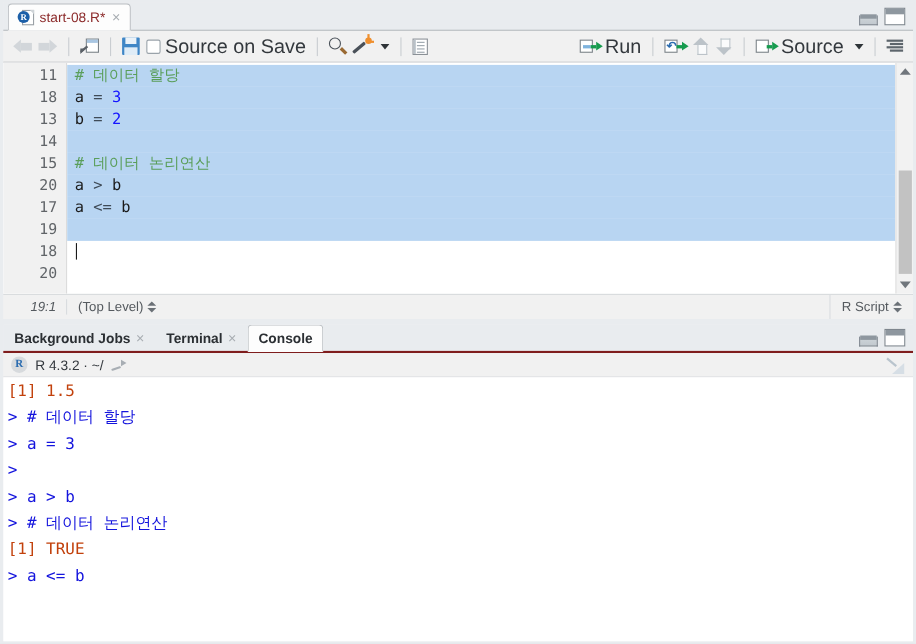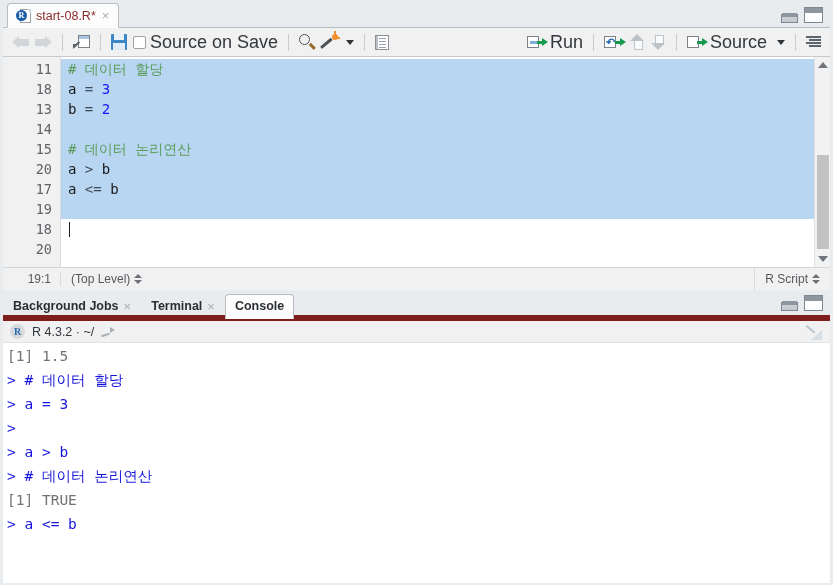--- a/index.html
+++ b/index.html
@@ -177,35 +177,35 @@
   }
   .vscroll .up, .vscroll .dn { position:absolute; left:3px; width:0;height:0; border-style:solid; }
   .vscroll .up { top:5px; border-width:0 5px 6px 5px; border-color: transparent transparent #6e7banner transparent; border-color: transparent transparent #70767c transparent; }
   .vscroll .dn { bottom:5px; border-width:6px 5px 0 5px; border-color: #70767c transparent transparent transparent; }
   .vscroll .thumb { position:absolute; left:2px; width:12px; top:98px; bottom:18px; background:#c2c2c2; }
 
   .status-bar {
     height: 23px; background: #f1f1f1; border-top: 1px solid #d3d6d9;
     display: flex; align-items: center; font-size: 12px; color: #555a5f;
   }
-  .sb-pos { width: 58px; text-align: right; padding-right: 9px; border-right: 1px solid #d9dcdf; }
+  .sb-pos { width: 58px; text-align: right; padding-right: 9px; border-right: 1px solid #d9dcdf; font-style: italic; }
   .sb-scope { padding-left: 10px; display: flex; align-items: center; gap: 4px; }
   .sb-right { margin-left:auto; padding: 0 10px 0 10px; display:flex; align-items:center; gap:4px; border-left:1px solid #d9dcdf; height:100%; }
   .updown { display:inline-block; width:8px; height:12px; position:relative; }
   .updown:before { content:""; position:absolute; left:0; top:1px; border-style:solid; border-width:0 4px 4px 4px; border-color: transparent transparent #6b7177 transparent; }
   .updown:after { content:""; position:absolute; left:0; bottom:1px; border-style:solid; border-width:4px 4px 0 4px; border-color:#6b7177 transparent transparent transparent; }
 
   
   .console-pane {
     position: absolute; left: 3px; top: 295px; width: 827px; height: 288px;
     background: #f1f1f1; display: flex; flex-direction: column;
   }
   .ctabbar {
     position:relative; height: 26px; background:#e9ecef;
-    border-bottom: 6px solid #7f1d1d; display:flex; align-items: center;
+    border-bottom: 2px solid #7f1d1d; display:flex; align-items: flex-end;
   }
   .ctab {
     height:25px; display:flex; align-items:center; gap:5px; padding:0 9px;
     font-size:12.5px; font-weight:bold; color:#2b2f33;
     border:1px solid transparent; position:relative; top:1px;
   }
   .ctab.active { background:#fdfdfd; border-color:#b8bcc0; border-bottom-color:#fdfdfd; border-radius:4px 4px 0 0; }
   .ctab .x { color:#a8adb2; font-weight:normal; font-size:13px; }
 
   .cinfo {
@@ -224,21 +224,21 @@
 
   .console-body {
     flex:1; background:#ffffff; overflow:hidden; padding: 1px 0 0 4px; position:relative;
   }
   .oline {
     height: 24px; line-height: 24px;
     font-family:"DejaVu Sans Mono", monospace; font-size:14.5px;
     color:#000; white-space:pre;
   }
   .p-blue { color:#1414dd; }
-  .p-black { color:#737373; }
+  .p-black { color:#c2410c; }
 </style>
 </head>
 <body>
 
 <div class="app">
 
   <div class="source-pane">
 
     <div class="tabbar">
       <div class="tab">

